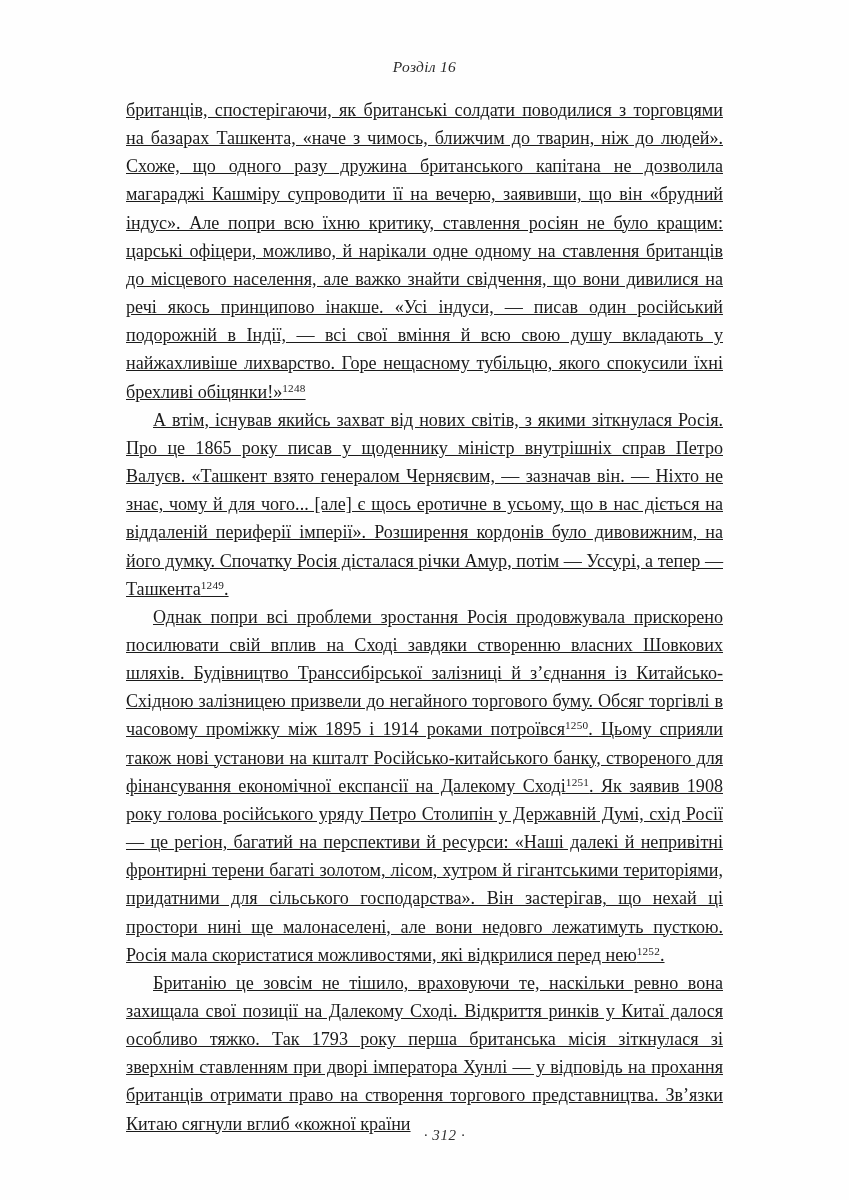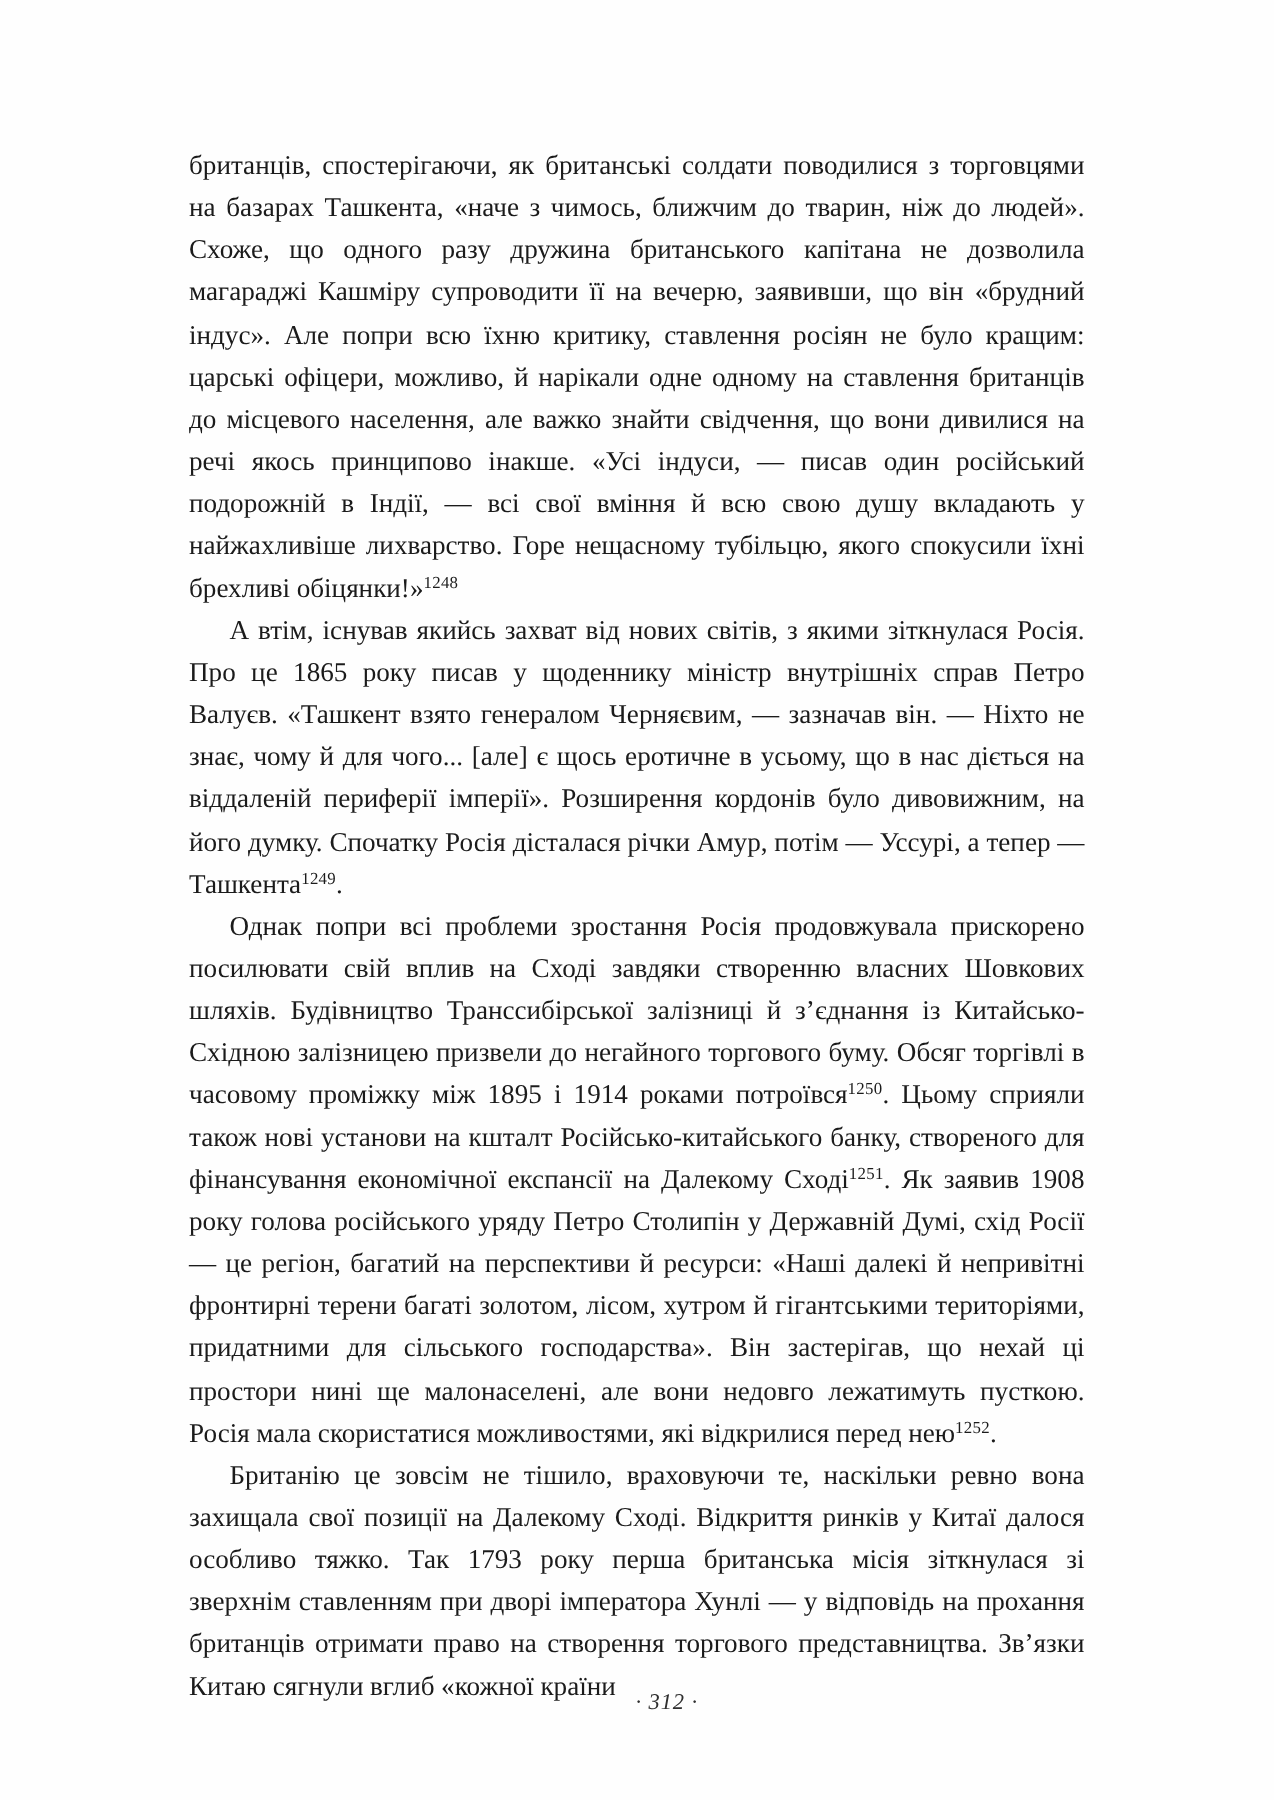--- a/index.html
+++ b/index.html
@@ -42,20 +42,21 @@
   .para {
     margin: 0;
     font-size: 18.1px;
     line-height: 28.15px;
     text-align: justify;
     text-align-last: left;
     text-justify: inter-word;
     hyphens: manual;
     word-spacing: -0.1px;
     color: #1b1b1b;
+    text-decoration: underline;
   }
   .para + .para {
     text-indent: 27px;
   }
   .para sup {
     font-size: 0.62em;
     line-height: 0;
     vertical-align: 0.52em;
     letter-spacing: 0.2px;
   }
@@ -72,20 +73,21 @@
     color: #2f2f2f;
     letter-spacing: 0.6px;
     padding-left: 20px;
   }
 </style>
 </head>
 <body>
 
 <div class="page">
 
+  <div class="running-head">Розділ 16</div>
 
   <div class="textblock">
 
     <p class="para"><span>британців, спостерігаючи, як британські солдати поводилися з торговцями на базарах Ташкента, «наче з чимось, ближчим до тварин, ніж до людей». Схоже, що одного разу дружина британського капітана не дозволила магараджі Кашміру супроводити її на вечерю, заявивши, що він «брудний індус». Але попри всю їхню критику, ставлення росіян не було кращим: царські офіцери, можливо, й нарікали одне одному на ставлення британців до місцевого населення, але важко знайти свідчення, що вони дивилися на речі якось принципово інакше. «Усі індуси, — писав один російський подорожній в Індії, — всі свої вміння й всю свою душу вкладають у найжахливіше лихварство. Горе нещасному тубільцю, якого спокусили їхні брехливі обіцянки!»</span><sup>1248</sup><span></span></p>
 
     <p class="para"><span>А втім, існував якийсь захват від нових світів, з якими зіткнулася Росія. Про це 1865 року писав у щоденнику міністр внутрішніх справ Петро Валуєв. «Ташкент взято генералом Черняєвим, — зазначав він. — Ніхто не знає, чому й для чого... [але] є щось еротичне в усьому, що в нас діється на віддаленій периферії імперії». Розширення кордонів було дивовижним, на його думку. Спочатку Росія дісталася річки Амур, потім — Уссурі, а тепер — Ташкента</span><sup>1249</sup><span>.</span></p>
 
     <p class="para"><span>Однак попри всі проблеми зростання Росія продовжувала прискорено посилювати свій вплив на Сході завдяки створенню власних Шовкових шляхів. Будівництво Транссибірської залізниці й з’єднання із Китайсько-Східною залізницею призвели до негайного торгового буму. Обсяг торгівлі в часовому проміжку між 1895 і 1914 роками потроївся</span><sup>1250</sup><span>. Цьому сприяли також нові установи на кшталт Російсько-китайського банку, створеного для фінансування економічної експансії на Далекому Сході</span><sup>1251</sup><span>. Як заявив 1908 року голова російського уряду Петро Столипін у Державній Думі, схід Росії — це регіон, багатий на перспективи й ресурси: «Наші далекі й непривітні фронтирні терени багаті золотом, лісом, хутром й гігантськими територіями, придатними для сільського господарства». Він застерігав, що нехай ці простори нині ще малонаселені, але вони недовго лежатимуть пусткою. Росія мала скористатися можливостями, які відкрилися перед нею</span><sup>1252</sup><span>.</span></p>
 
     <p class="para"><span>Британію це зовсім не тішило, враховуючи те, наскільки ревно вона захищала свої позиції на Далекому Сході. Відкриття ринків у Китаї далося особливо тяжко. Так 1793 року перша британська місія зіткнулася зі зверхнім ставленням при дворі імператора Хунлі — у відповідь на прохання британців отримати право на створення торгового представництва. Зв’язки Китаю сягнули вглиб «кожної країни</span></p>

